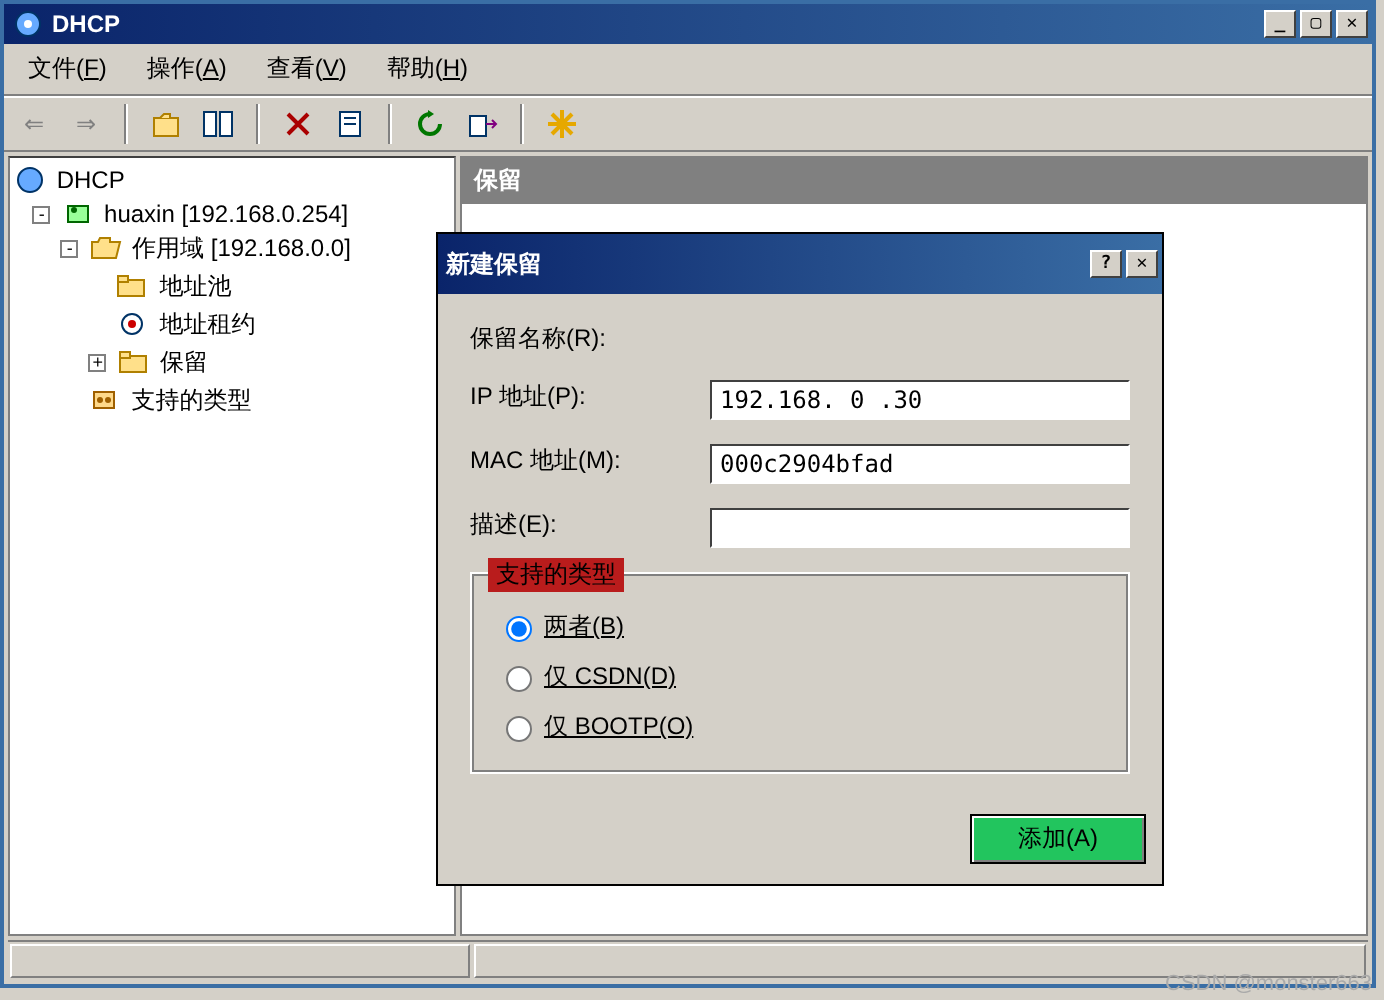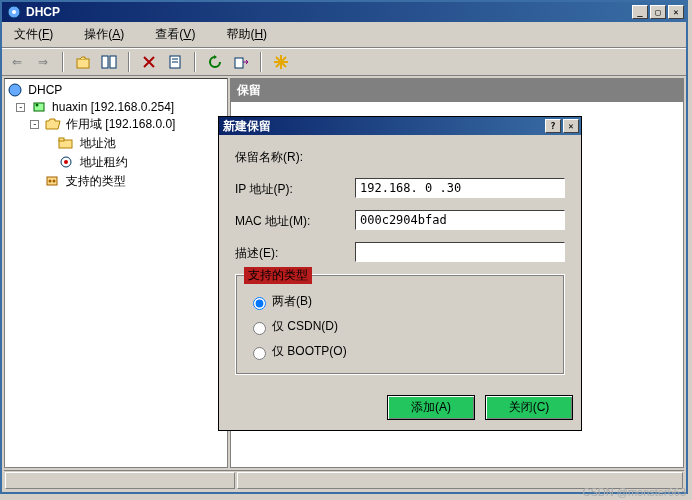--- a/index.html
+++ b/index.html
@@ -44,21 +44,21 @@
     display: flex; align-items: center; justify-content: center;
     font-family: "Marlett", monospace;
     font-size: 9px;
     color: #000;
     margin-left: 2px;
   }
   .menubar {
     background: #d4d0c8;
     padding: 2px 6px;
     display: flex;
-    gap: 19px;
+    gap: 8px;
     border-bottom: 1px solid #808080;
   }
   .menu-item { padding: 2px 6px; }
   .menu-item u { text-decoration: underline; }
   .toolbar {
     background: #d4d0c8;
     padding: 2px 4px;
     display: flex;
     align-items: center;
     gap: 4px;
@@ -126,23 +126,23 @@
     padding: 3px 6px;
   }
   .dialog {
     position: absolute;
     left: 218px;
     top: 116px;
     width: 364px;
     background: #d4d0c8;
     border: 1px solid #000;
   }
-  .dialog .titlebar { height: 18px; }
+  .dialog .titlebar { height: 30px; }
   .dlg-body { padding: 14px 16px 8px 16px; }
-  .dlg-row { display: flex; align-items: flex-end; margin-bottom: 12px; }
+  .dlg-row { display: flex; align-items: flex-start; margin-bottom: 12px; }
   .dlg-label { width: 120px; }
   .dlg-input {
     flex: 1;
     border: 1px solid #808080;
     border-top-color: #404040; border-left-color: #404040;
     border-right-color: #fff; border-bottom-color: #fff;
     padding: 2px 4px;
     font-family: "SimSun", monospace;
     font-size: 12px;
     background: #fff;
@@ -154,21 +154,21 @@
     margin: 4px 0 8px 0;
     padding: 10px 12px 6px 12px;
     position: relative;
   }
   .groupbox-title {
     position: absolute;
     top: -8px; left: 8px;
     background: #b91c1c;
     padding: 0 4px;
   }
-  .radio-row { margin: 8px 0; display: flex; align-items: center; }
+  .radio-row { margin: 8px 0; display: flex; align-items: flex-start; text-decoration: underline; }
   .radio-row input { margin-right: 6px; }
   .dlg-buttons { display: flex; justify-content: flex-end; gap: 10px; padding: 4px 8px 10px 0; }
   .btn {
     min-width: 88px;
     padding: 3px 12px;
     background: #22c55e;
     border: 1px solid #000;
     box-shadow: inset 1px 1px 0 #fff, inset -1px -1px 0 #808080;
     text-align: center;
   }
@@ -324,20 +324,31 @@
         <span class="tree-icon">
             <svg width="14" height="14">
               <circle cx="7" cy="7" r="5" fill="#fff" stroke="#036"></circle>
               <circle cx="7" cy="7" r="2" fill="#c00"></circle>
             </svg>
           </span>
         <span class="tree-label">地址租约</span>
       </div>
       <div class="tree-node">
         <span class="ind" style="width:34px"></span>
+        <span class="tree-toggle">+</span>
+        <span class="tree-icon">
+            <svg width="16" height="14">
+              <rect x="1" y="4" width="13" height="8" fill="#ffe08a" stroke="#b08000"></rect>
+              <rect x="1" y="2" width="5" height="3" fill="#ffe08a" stroke="#b08000"></rect>
+            </svg>
+          </span>
+        <span class="tree-label">保留</span>
+      </div>
+      <div class="tree-node">
+        <span class="ind" style="width:34px"></span>
         <span class="tree-icon">
             <svg width="14" height="14">
               <rect x="2" y="3" width="10" height="8" fill="#ffd98a" stroke="#a06000"></rect>
               <circle cx="5" cy="7" r="1.5" fill="#a06000"></circle>
               <circle cx="9" cy="7" r="1.5" fill="#a06000"></circle>
             </svg>
           </span>
         <span class="tree-label">支持的类型</span>
       </div>
     </div>
@@ -390,17 +401,16 @@
         <span>仅 CSDN(D)</span>
       </div>
       <div class="radio-row">
         <input type="radio" name="stype" style="">
         <span>仅 BOOTP(O)</span>
       </div>
     </div>
   </div>
   <div class="dlg-buttons">
     <div class="btn">添加(A)</div>
-    <div class="btn">关闭(C)</div>
   </div>
 </div>
 
 <div class="watermark">CSDN @monster663</div>
 
 </body></html>

